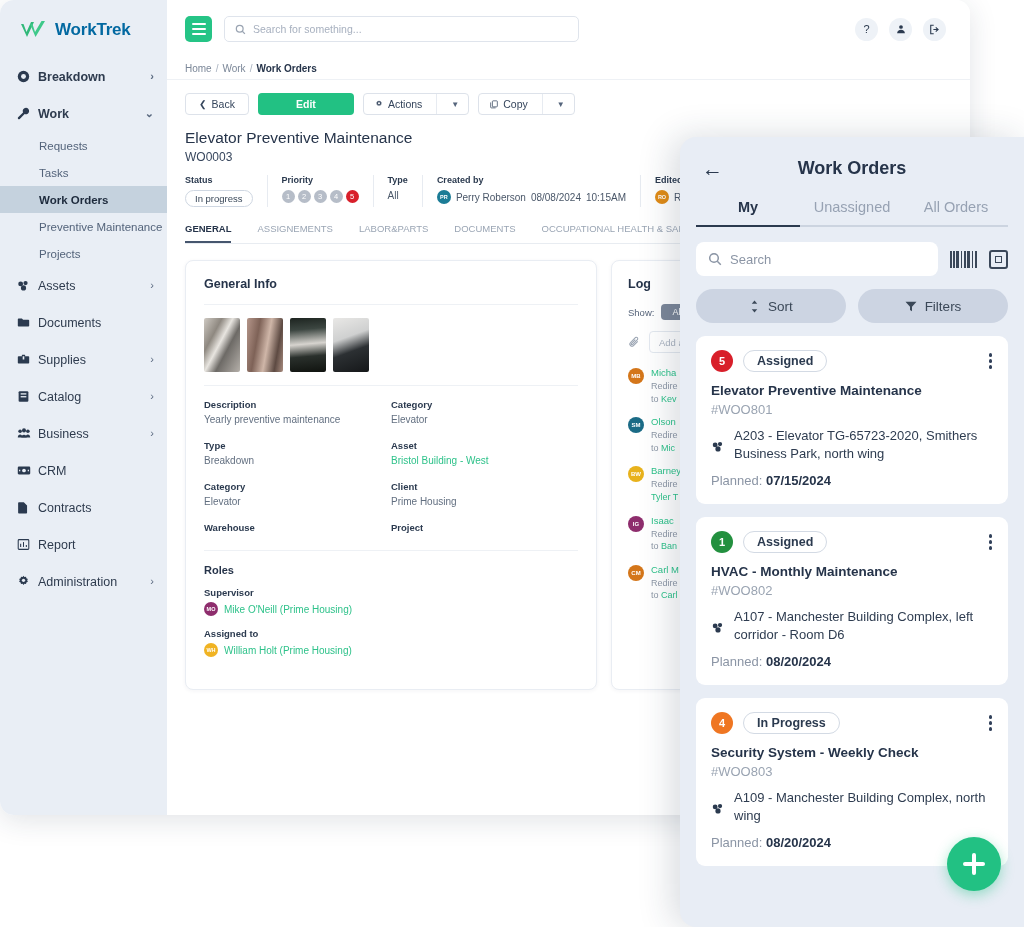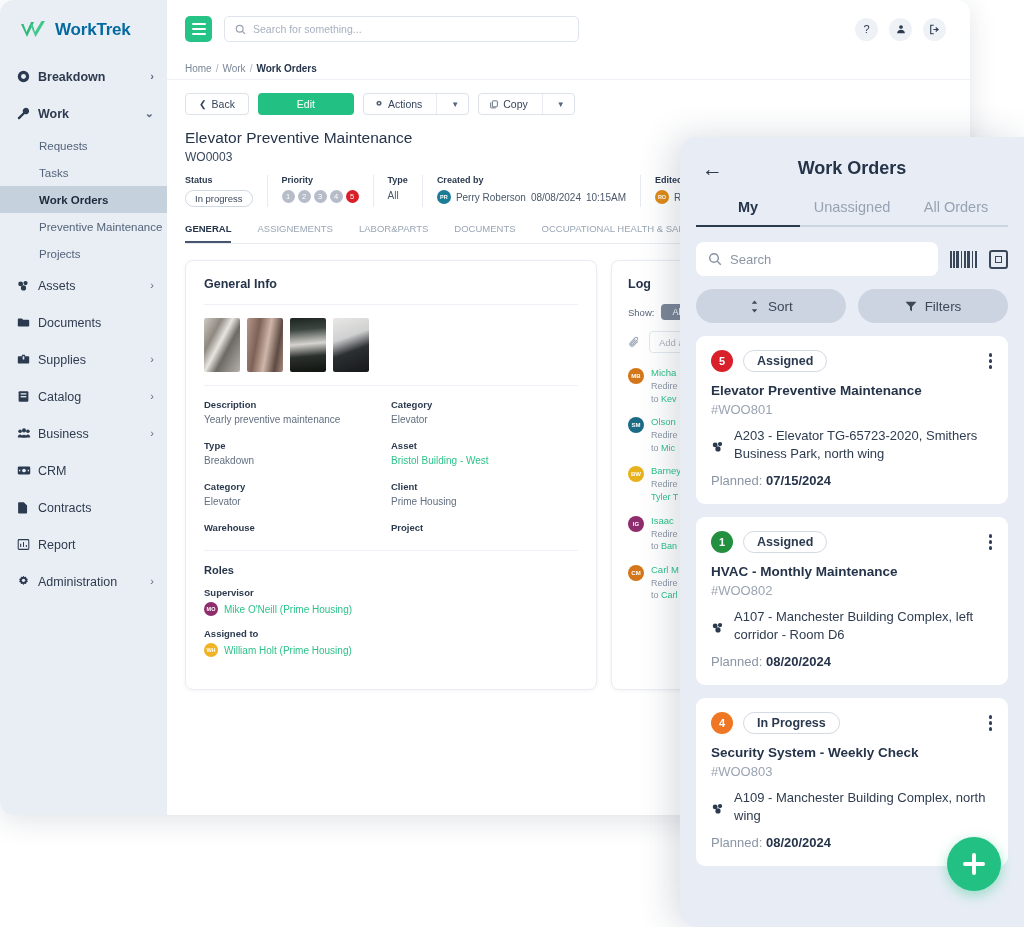--- a/index.html
+++ b/index.html
@@ -77,21 +77,21 @@
   .crumbs .cur { color: #26344a; font-weight: bold; }
   .crumbs .sep { color: #aab3c0; }
 
   .actionbar { padding: 13px 18px 0 18px; display: flex; gap: 9px; }
   .btn {
     height: 22px; border-radius: 4px; font-size: 10.5px;
     display: flex; align-items: center; justify-content: center; gap: 5px;
     padding: 0 13px; cursor: pointer; white-space: nowrap;
   }
   .btn-out { border: 1px solid #dde2ea; background: #fff; color: #35455c; }
-  .btn-primary { background: #22c183; color: #fff; font-weight: normal; min-width: 96px; }
+  .btn-primary { background: #22c183; color: #fff; font-weight: bold; min-width: 96px; }
   .btn-split { padding: 0 0 0 11px; }
   .btn-split .cap { padding-right: 9px; }
   .btn-split .div { width: 1px; height: 100%; background: #e7ebf1; }
   .btn-split .car { padding: 0 9px; font-size: 8px; color: #55657c; }
 
   .wo-title { padding: 14px 18px 0 18px; font-size: 15.5px; color: #26344a; }
   .wo-code { padding: 3px 18px 0 18px; font-size: 12px; color: #37465d; }
 
   .meta-row { display: flex; margin: 11px 18px 0 18px; }
   .meta-cell { padding: 0 14px; border-right: 1px solid #e7ebf1; }

